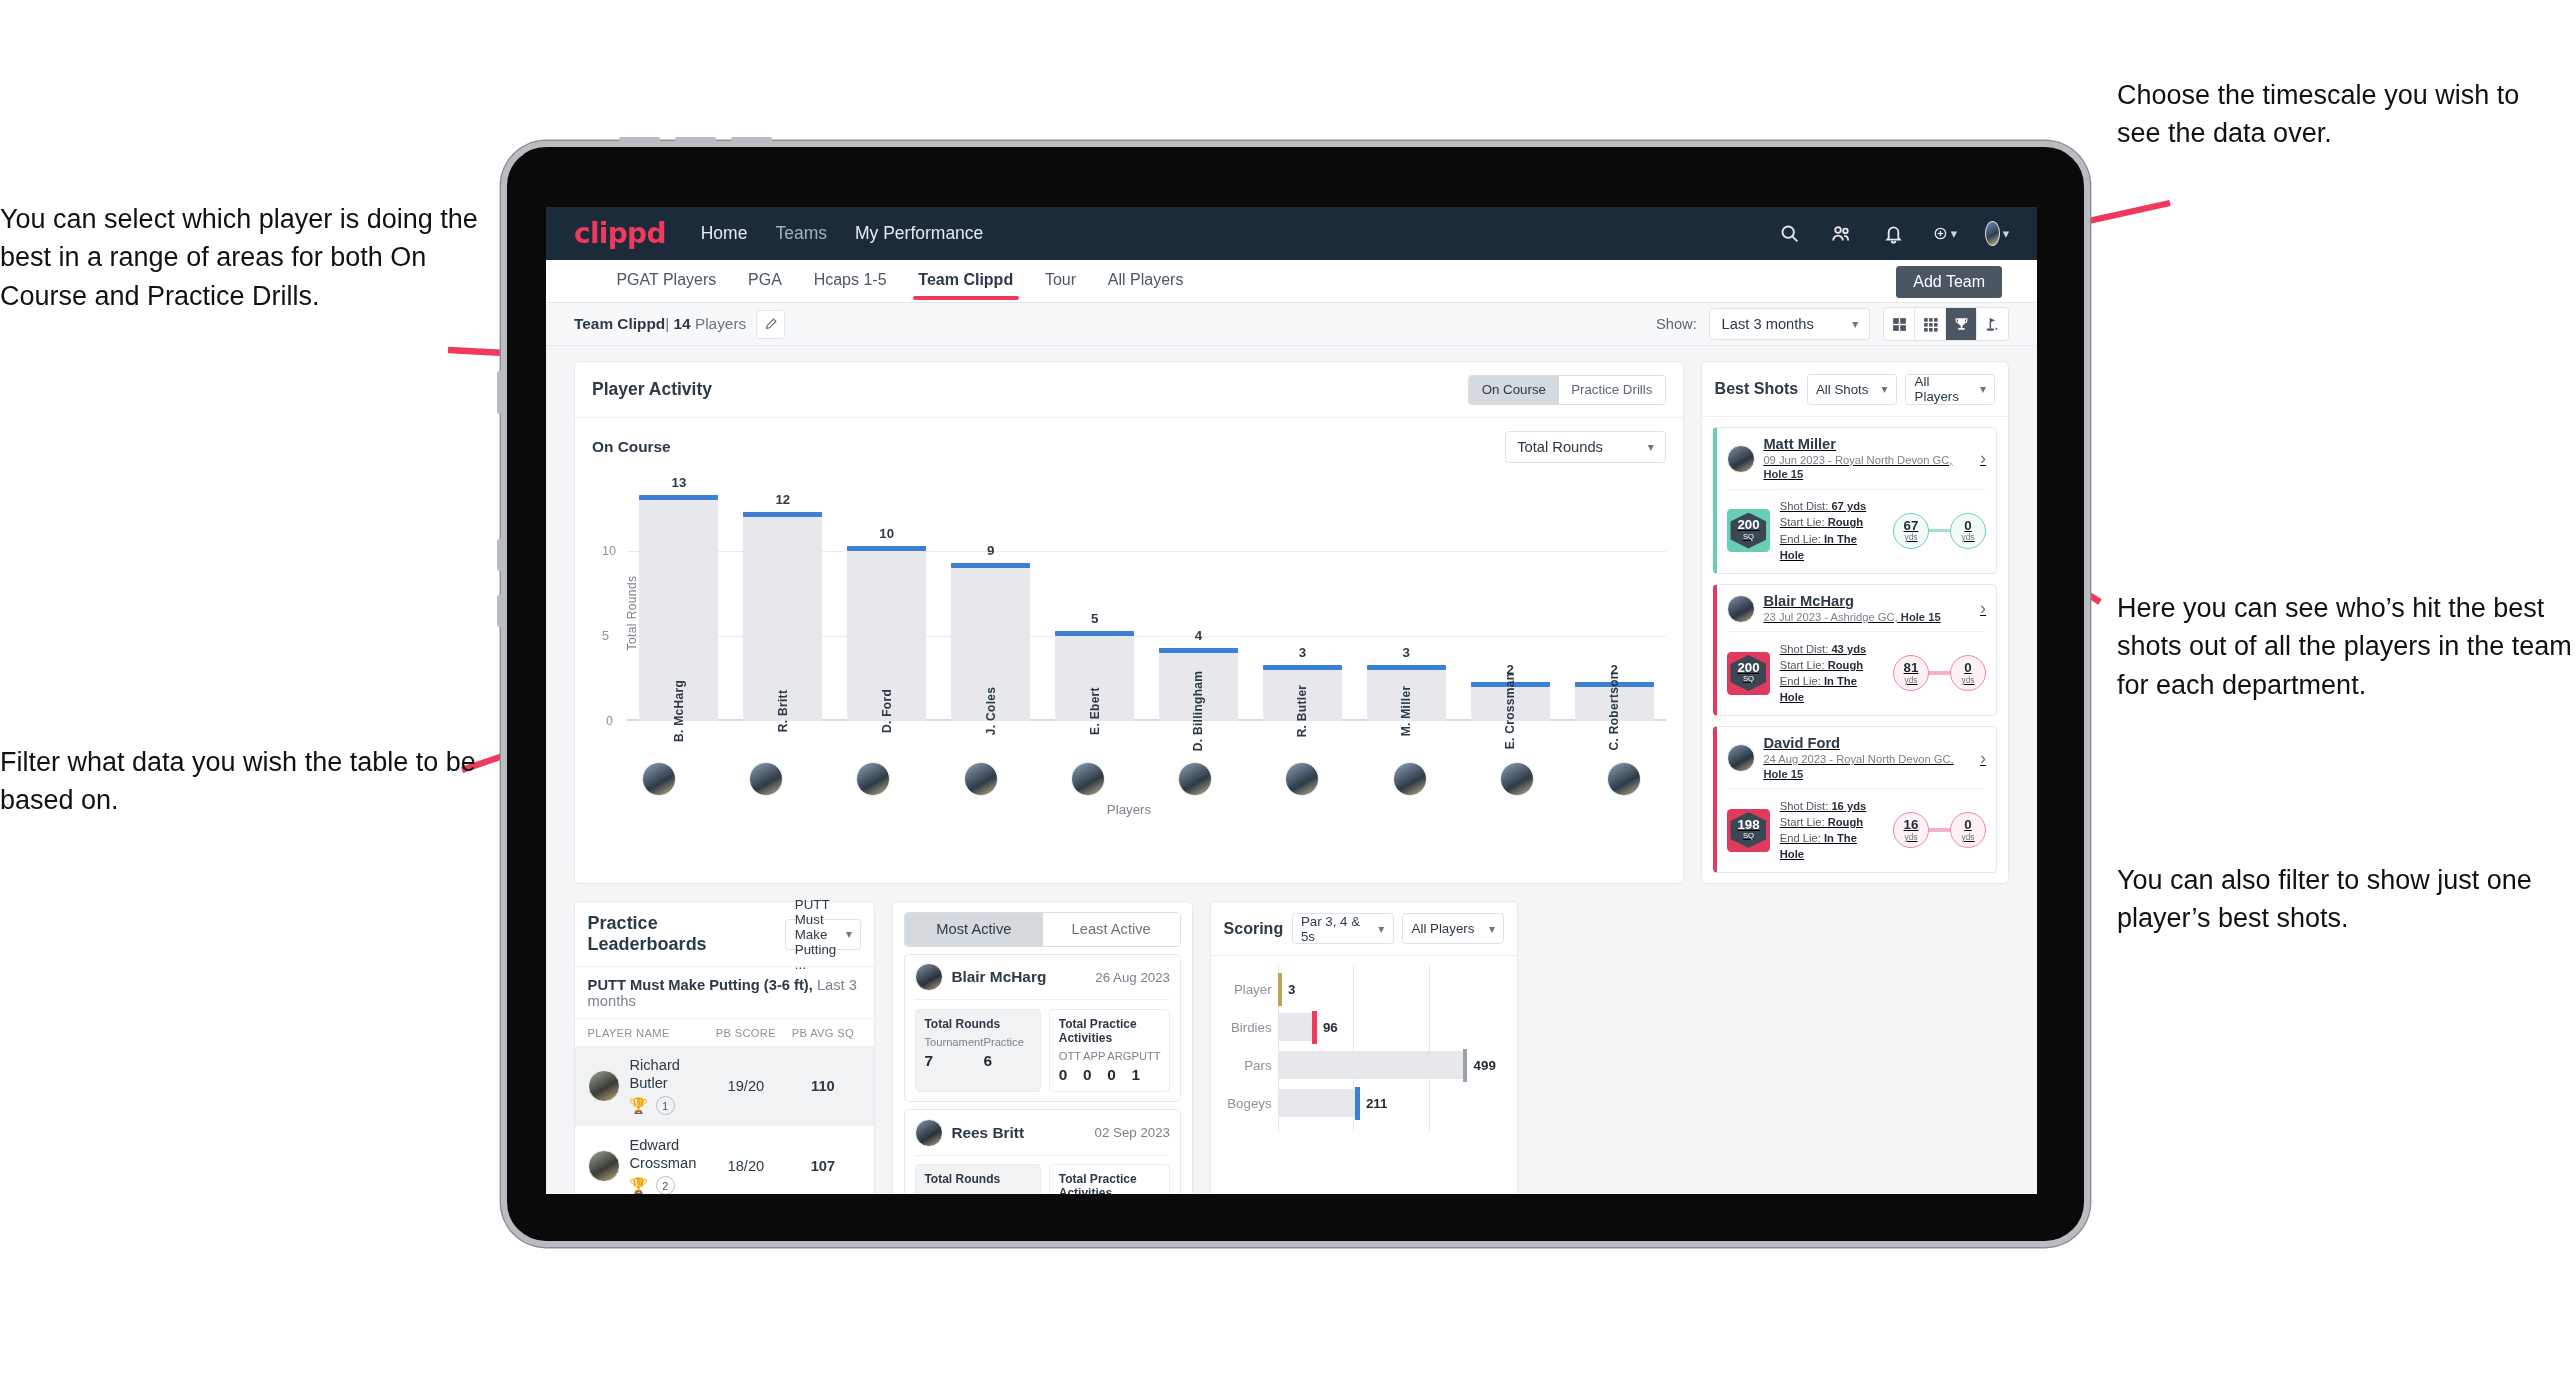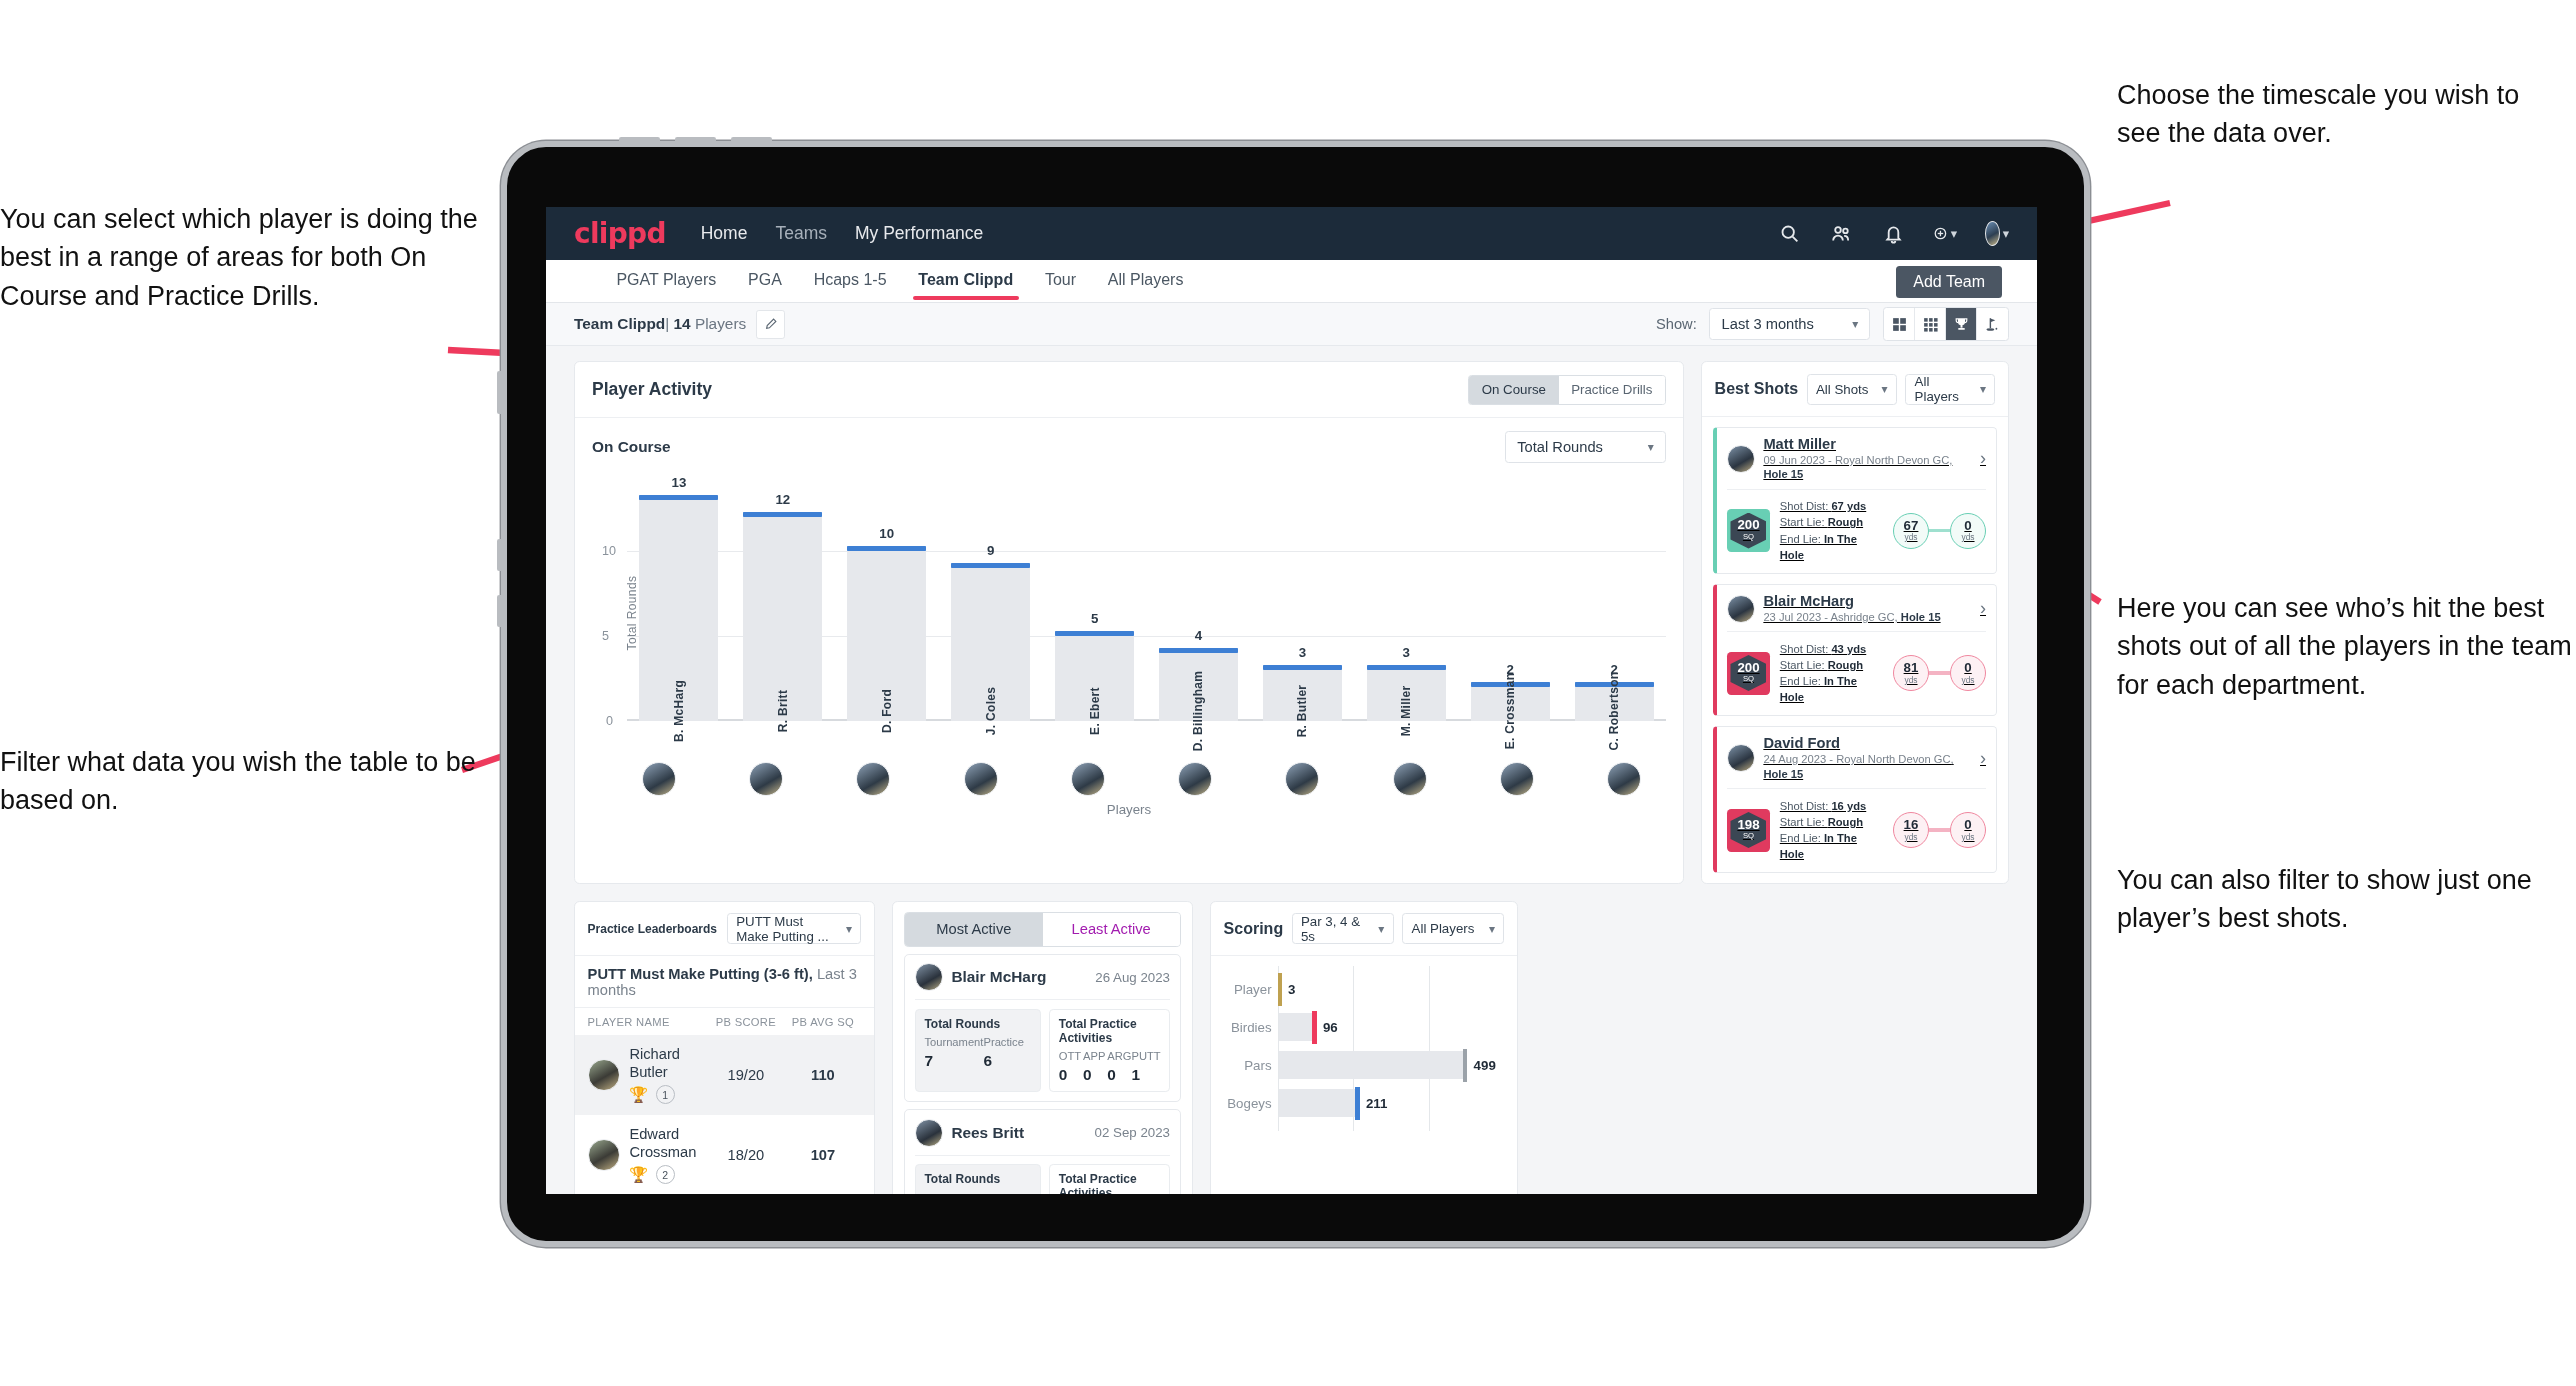--- a/index.html
+++ b/index.html
@@ -199,21 +199,21 @@
   .bub.pink { border:1.4px solid #f0879f; background:#fdf1f4; }
   .bub .n { font-size:13.3px; font-weight:700; color:#1f2a36; line-height:1; }
   .bub .u { font-size:8.4px; color:#6b7682; }
   .link { width:21px; height:3.5px; }
   .link.teal { background:#9fe0cf; }
   .link.pink { background:#f4b3c3; }
 
   
   .pl { width:301px; flex:0 0 301px; }
   .pl-hd { display:flex; align-items:center; padding:11.2px 12.6px; border-bottom:0.7px solid #edeff2; gap:9.8px; }
-  .pl-title { font-size:12px; font-weight:700; color:#2c3a48; }
+  .pl-title { font-size:18px; font-weight:700; color:#2c3a48; }
   .pl-sub { padding:9.8px 12.6px 8.4px; font-size:14.7px; color:#7a838d; border-bottom:0.7px solid #edeff2; }
   .pl-sub b { color:#2c3a48; font-weight:700; }
   .pl-cols { display:flex; padding:8.4px 12.6px 7px; font-size:11.2px; color:#8a929b; letter-spacing:0.3px; }
   .pl-cols .c1 { flex:1; }
   .pl-cols .c2 { width:77px; text-align:center; }
   .pl-cols .c3 { width:77px; text-align:center; }
   .pl-row { display:flex; align-items:center; padding:11.2px 12.6px; }
   .pl-row.alt { background:#f1f2f4; }
   .pl-row .c1 { flex:1; display:flex; align-items:center; gap:9.8px; }
   .pl-row .c2 { width:77px; text-align:center; font-size:14.7px; color:#2c3a48; }
@@ -224,21 +224,21 @@
   .badges { display:flex; align-items:center; gap:7px; margin-top:3.5px; }
   .trophy { font-size:15.4px; line-height:1; }
   .trophy.gold { color:#bfa150; }
   .trophy.silver { color:#c3c7cb; }
   .rank { width:19px; height:19px; border-radius:50%; border:1.1px solid #b9bec4;
           font-size:10.5px; color:#48525d; display:flex; align-items:center; justify-content:center; }
 
   
   .ac { width:301px; flex:0 0 301px; padding:0; }
   .ac-tabs { display:flex; border:0.7px solid #dadfe4; border-radius:4.2px; margin:9.8px 11.2px 5.6px; overflow:hidden; }
-  .ac-tabs div { flex:1; text-align:center; font-size:14.7px; padding:8.4px 0; color:#a21caf; background:#fff; }
+  .ac-tabs div { flex:1; text-align:center; font-size:14.7px; padding:8.4px 0; color:#737373; background:#fff; }
   .ac-tabs div.on { background:#d5dadf; color:#2c3a48; }
   .acard { border:0.7px solid #e6e9ed; border-radius:4.9px; margin:7px 11.2px 0; }
   .acard-top { display:flex; align-items:center; gap:8.4px; padding:8.4px 9.8px; }
   .acard-av { width:28px; height:28px; border-radius:50%; border:1.4px solid #eceef1;
               background:linear-gradient(150deg,#8294a7,#2a323c 60%,#b9ad86); flex:0 0 28px; }
   .acard-name { font-size:15.4px; font-weight:700; color:#2c3a48; }
   .acard-date { margin-left:auto; font-size:13.3px; color:#7a838d; }
   .acard-div { height:0.7px; background:#edeff2; margin:0 9.8px; }
   .acard-body { display:flex; gap:8.4px; padding:8.4px 9.8px 9.8px; }
   .blk { border:0.7px solid #e9ecef; border-radius:4.2px; padding:7px 8.4px; }

